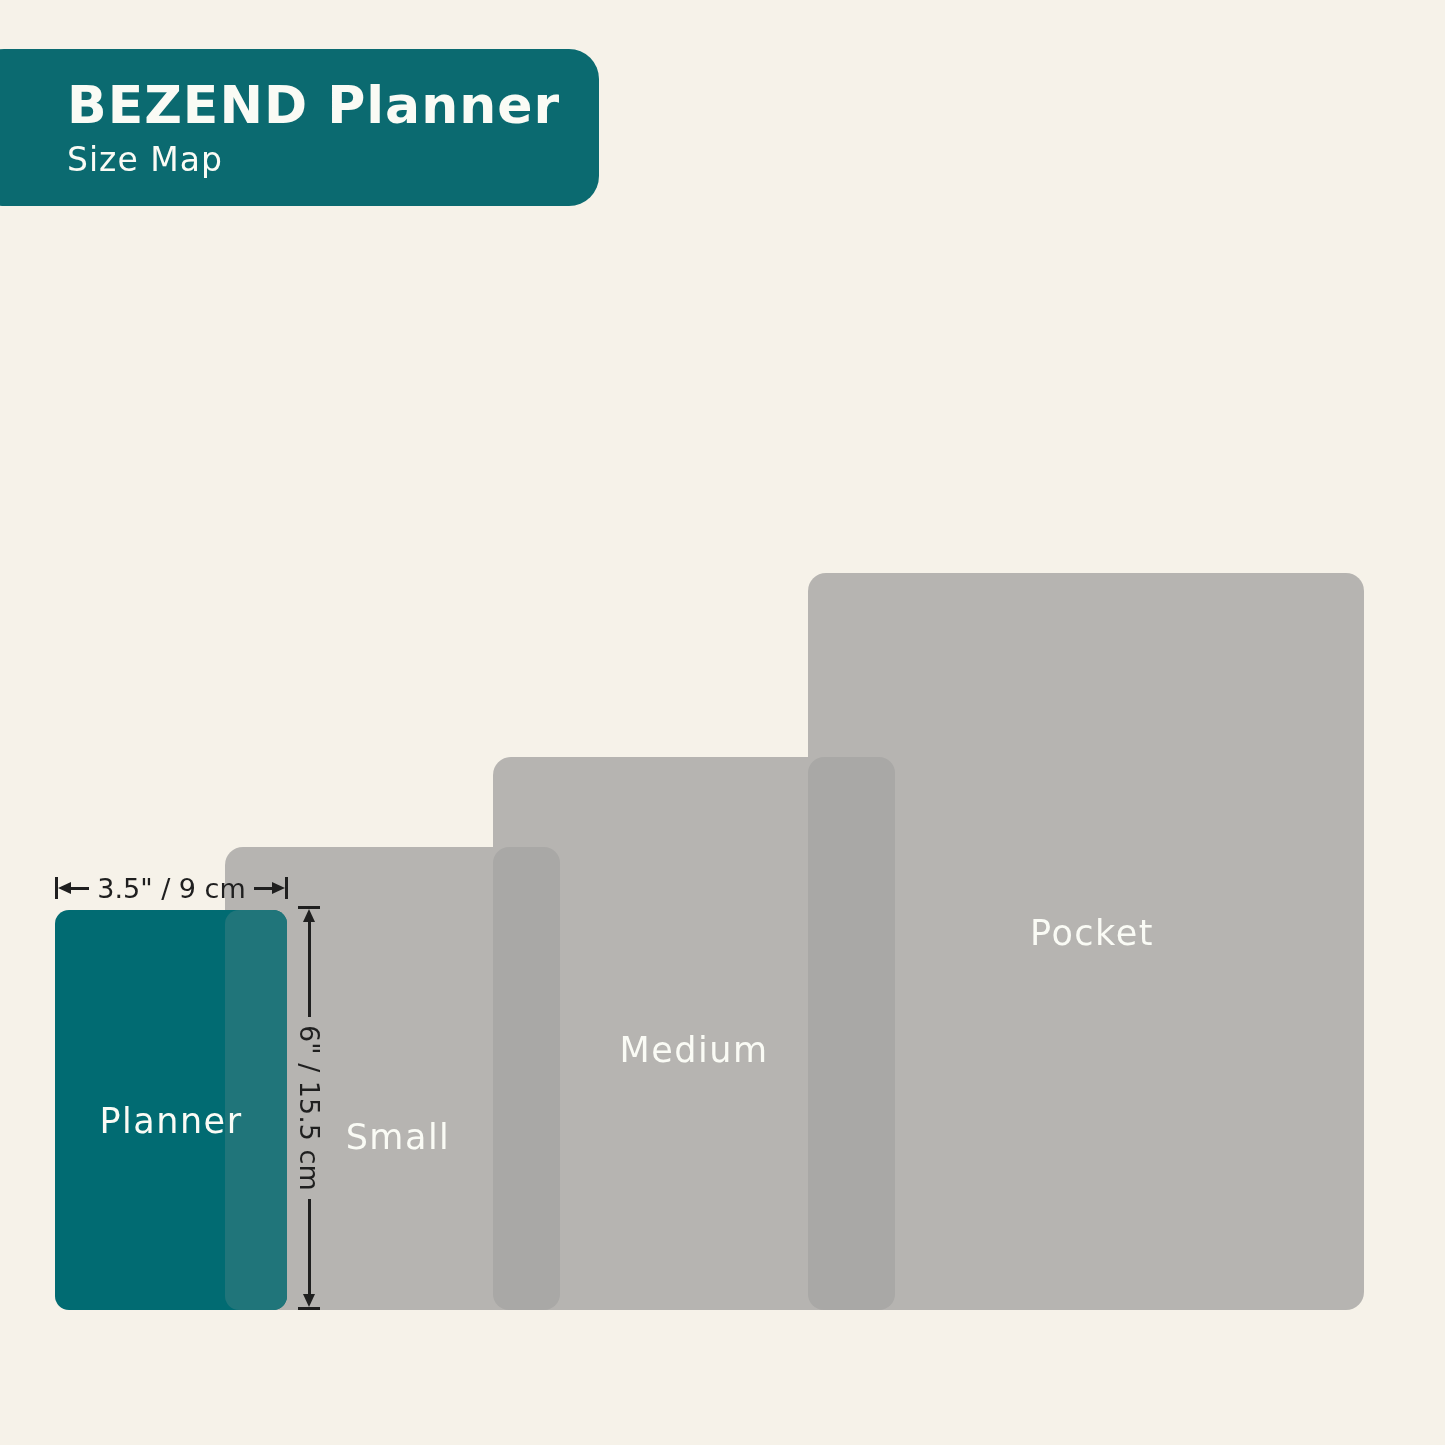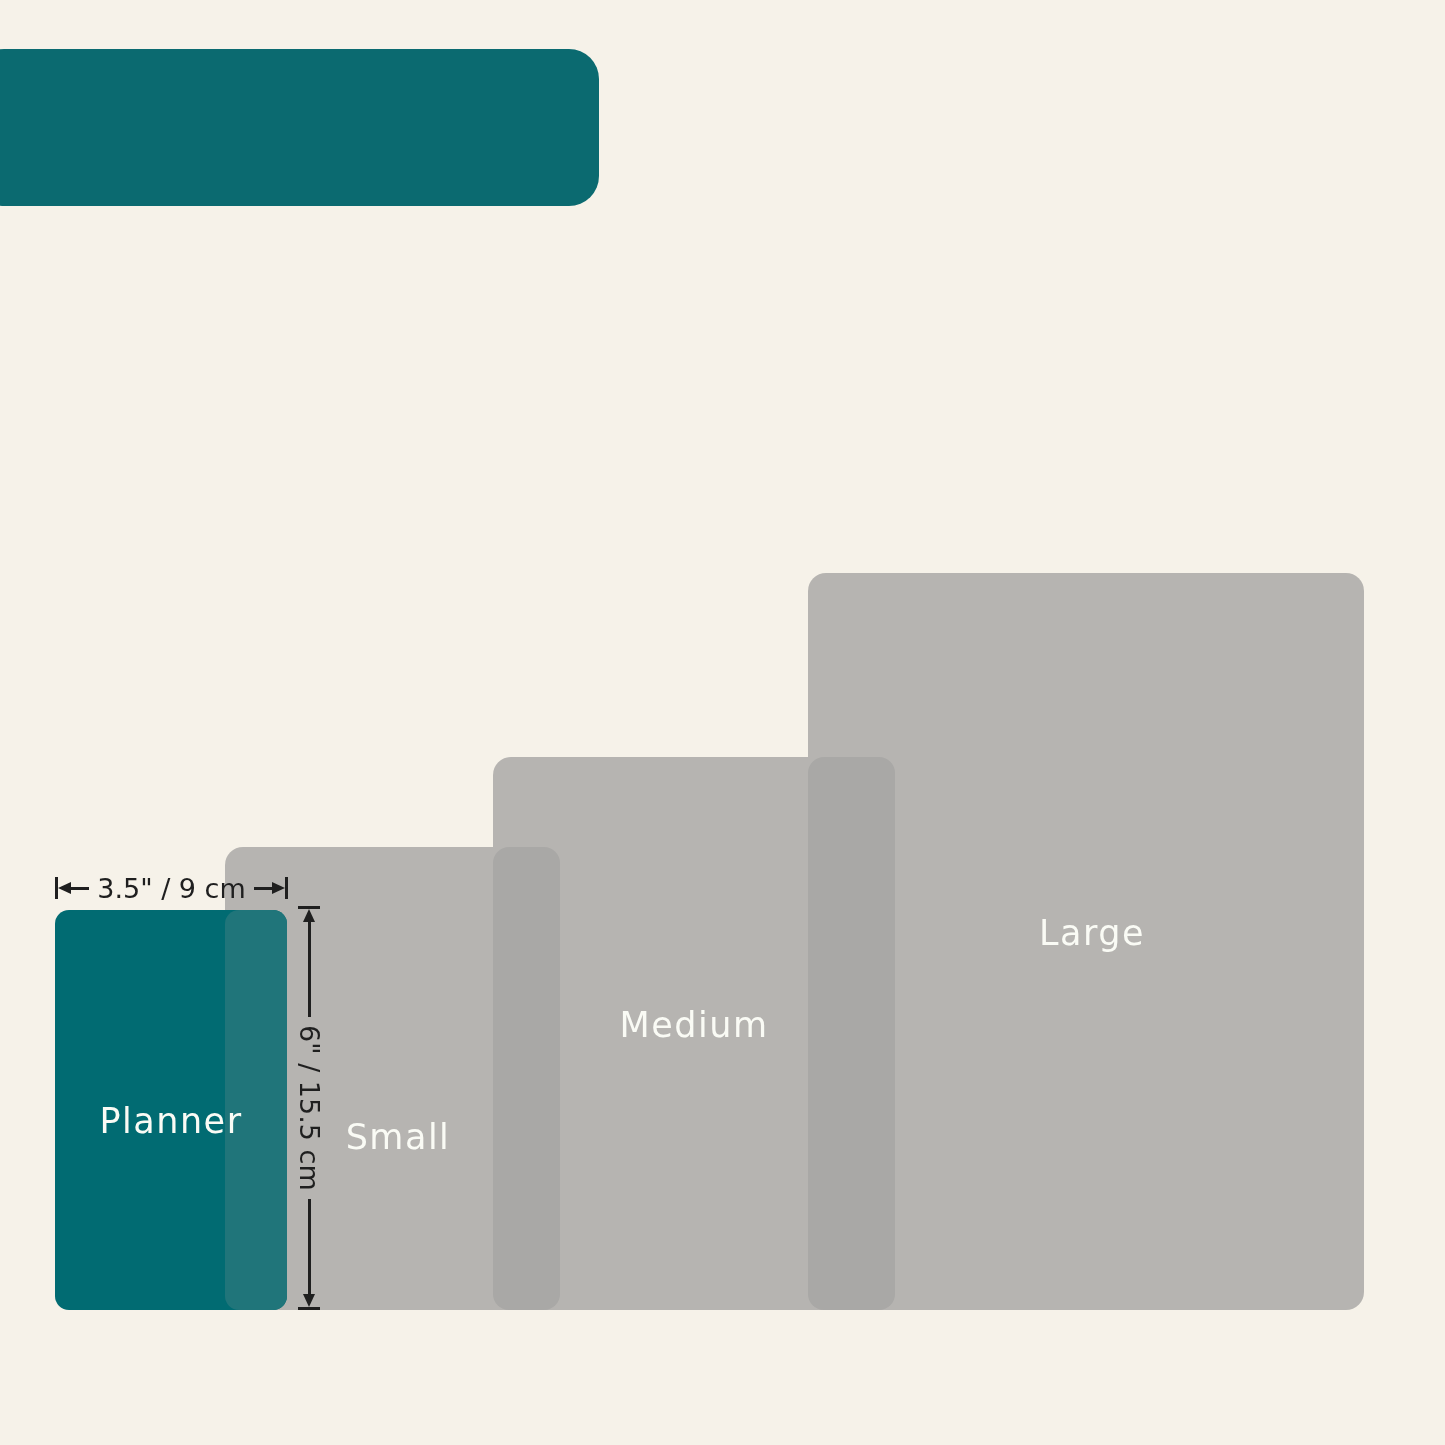--- a/index.html
+++ b/index.html
@@ -42,21 +42,21 @@
   .ov-small-medium{left:493px;top:847px;width:67px;height:463px;border-radius:16px;background:var(--gray_overlap);}
   .ov-pocket-small{left:225px;top:910px;width:62px;height:400px;border-radius:14px;background:var(--pocket_overlap);}
 
   
   .size-label{
     position:absolute;transform:translate(-50%,-50%);
     color:var(--label_text);font-size:35px;letter-spacing:1.5px;white-space:nowrap;
   }
   .lbl-pocket{left:171px;top:1121px;}
   .lbl-small {left:398px;top:1137px;}
-  .lbl-medium{left:694px;top:1025px;text-align:right;}
+  .lbl-medium{left:694px;top:1050px;text-align:right;}
   .lbl-large {left:1092px;top:933px;}
 
   
   .dim{position:absolute;display:flex;align-items:center;color:var(--dimension_ink);font-size:27px;}
   .dim .lbl{white-space:nowrap;line-height:1;}
   .dim-h{left:55px;top:869px;width:233px;height:38px;flex-direction:row;}
   .dim-h .lbl{padding:0 8px;}
   .tick-v{width:3px;height:22px;background:var(--dimension_ink);flex:none;}
   .tick-h{height:3px;width:22px;background:var(--dimension_ink);flex:none;}
   .seg-h{flex:1;height:3px;background:var(--dimension_ink);min-width:4px;}
@@ -68,35 +68,37 @@
   .arr-down {border-left:6px solid transparent;border-right:6px solid transparent;border-top:13px solid var(--dimension_ink);}
   .dim-v{left:290px;top:906px;width:38px;height:404px;flex-direction:column;}
   .dim-v .lbl{writing-mode:vertical-rl;padding:8px 0;}
 </style>
 </head>
 <body>
 
 <div class="stage">
 
   <div class="header">
+    <div class="title">BEZEND Planner</div>
+    <div class="subtitle">Size Map</div>
   </div>
 
   <div class="rect rect-large"></div>
   <div class="rect rect-medium"></div>
   <div class="rect rect-small"></div>
   <div class="rect rect-pocket"></div>
 
   <div class="overlap ov-medium-large"></div>
   <div class="overlap ov-small-medium"></div>
   <div class="overlap ov-pocket-small"></div>
 
   <div class="size-label lbl-pocket">Planner</div>
   <div class="size-label lbl-small">Small</div>
   <div class="size-label lbl-medium">Medium</div>
-  <div class="size-label lbl-large">Large</div>
+  <div class="size-label lbl-large">Pocket</div>
 
   <div class="dim dim-h">
     <div class="tick-v"></div>
     <div class="arr arr-left"></div>
     <div class="seg-h"></div>
     <div class="lbl">3.5" / 9 cm</div>
     <div class="seg-h"></div>
     <div class="arr arr-right"></div>
     <div class="tick-v"></div>
   </div>

